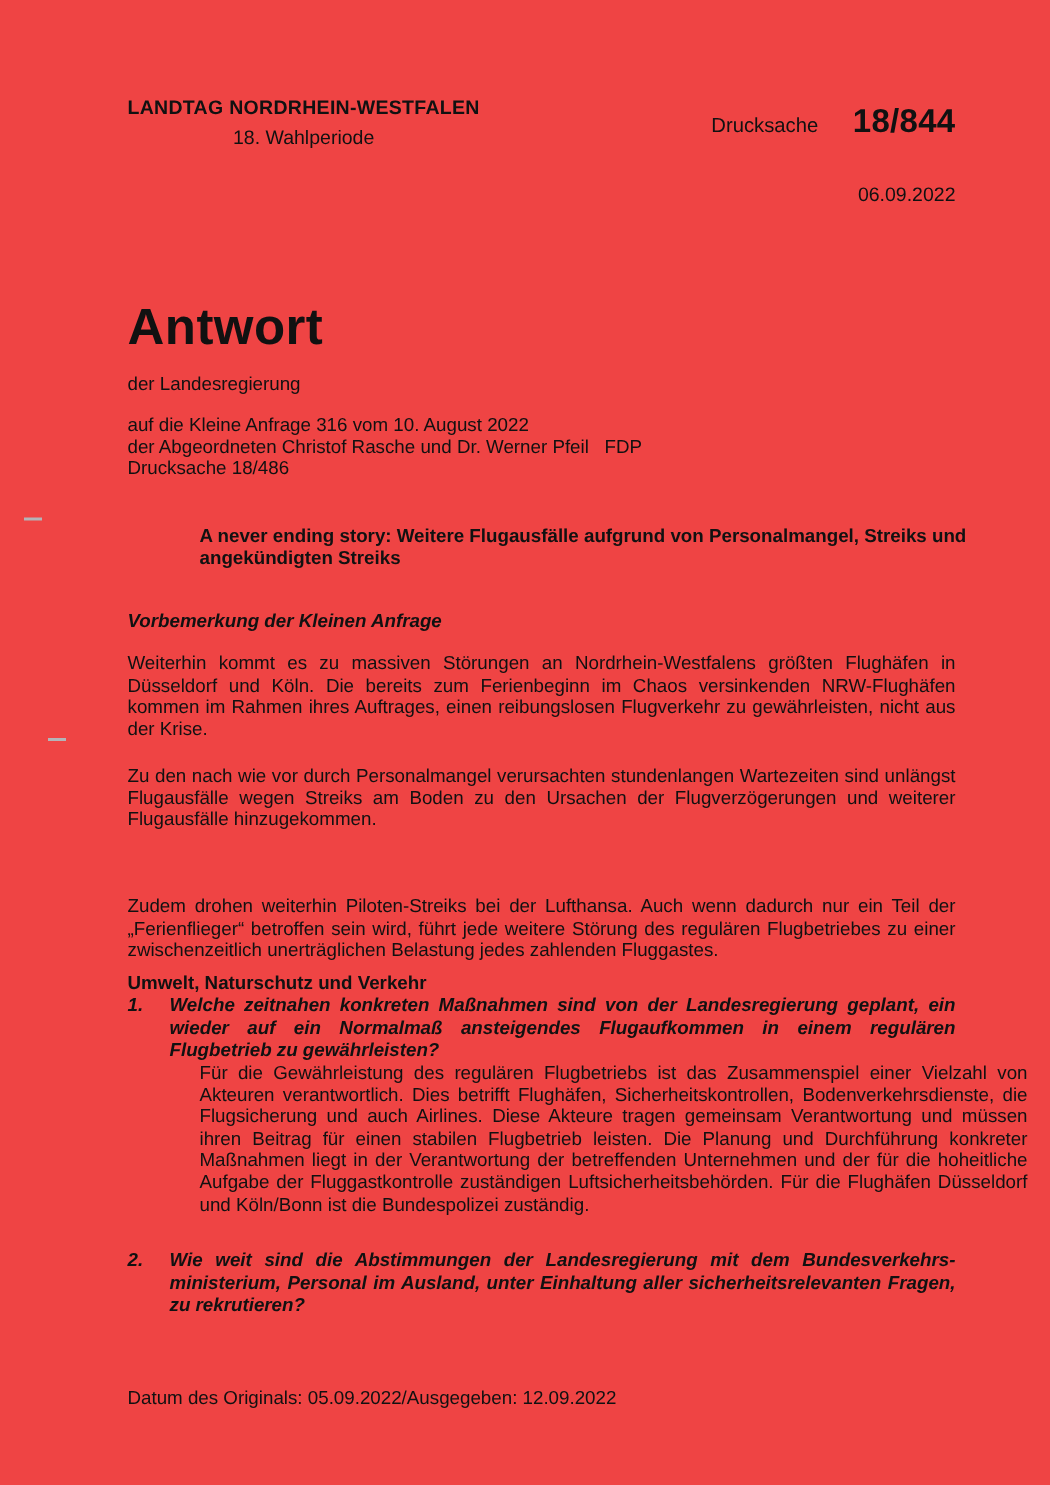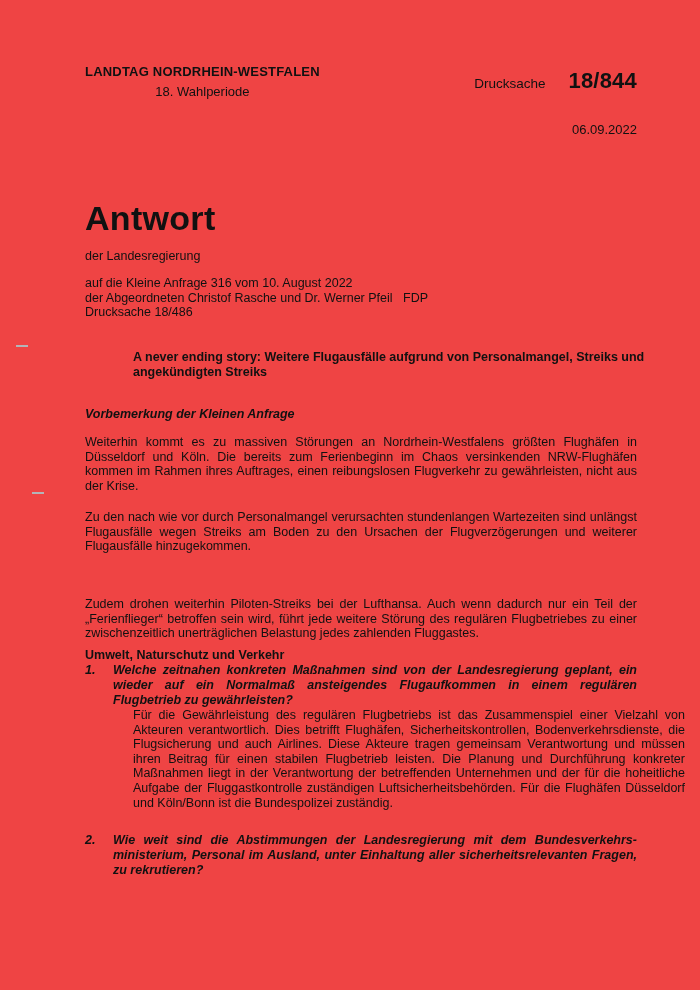--- a/index.html
+++ b/index.html
@@ -112,17 +112,18 @@
     <span class="q-text">Welche zeitnahen konkreten Maßnahmen sind von der Landesregierung geplant, ein wieder auf ein Normalmaß ansteigendes Flugaufkommen in einem regulären Flugbetrieb zu gewährleisten?</span>
   </div>
 
   <div class="abs body-par answer">Für die Gewährleistung des regulären Flugbetriebs ist das Zusammenspiel einer Vielzahl von Akteuren verantwortlich. Dies betrifft Flughäfen, Sicherheitskontrollen, Bodenverkehrsdienste, die Flugsicherung und auch Airlines. Diese Akteure tragen gemeinsam Verantwortung und müssen ihren Beitrag für einen stabilen Flugbetrieb leisten. Die Planung und Durchführung konkreter Maßnahmen liegt in der Verantwortung der betreffenden Unternehmen und der für die hoheitliche Aufgabe der Fluggastkontrolle zuständigen Luftsicherheitsbehörden. Für die Flughäfen Düsseldorf und Köln/Bonn ist die Bundespolizei zuständig.</div>
 
   <div class="abs question q2">
     <span class="q-num">2.</span>
     <span class="q-text">Wie weit sind die Abstimmungen der Landesregierung mit dem Bundesverkehrs­ministerium, Personal im Ausland, unter Einhaltung aller sicherheitsrelevanten Fragen, zu rekrutieren?</span>
   </div>
 
+  <div class="abs footer-line">Datum des Originals: 05.09.2022/Ausgegeben: 12.09.2022</div>
 
   <div class="abs fold-mark fold-mark-1"></div>
   <div class="abs fold-mark fold-mark-2"></div>
 
 </div>
 
 </body></html>

